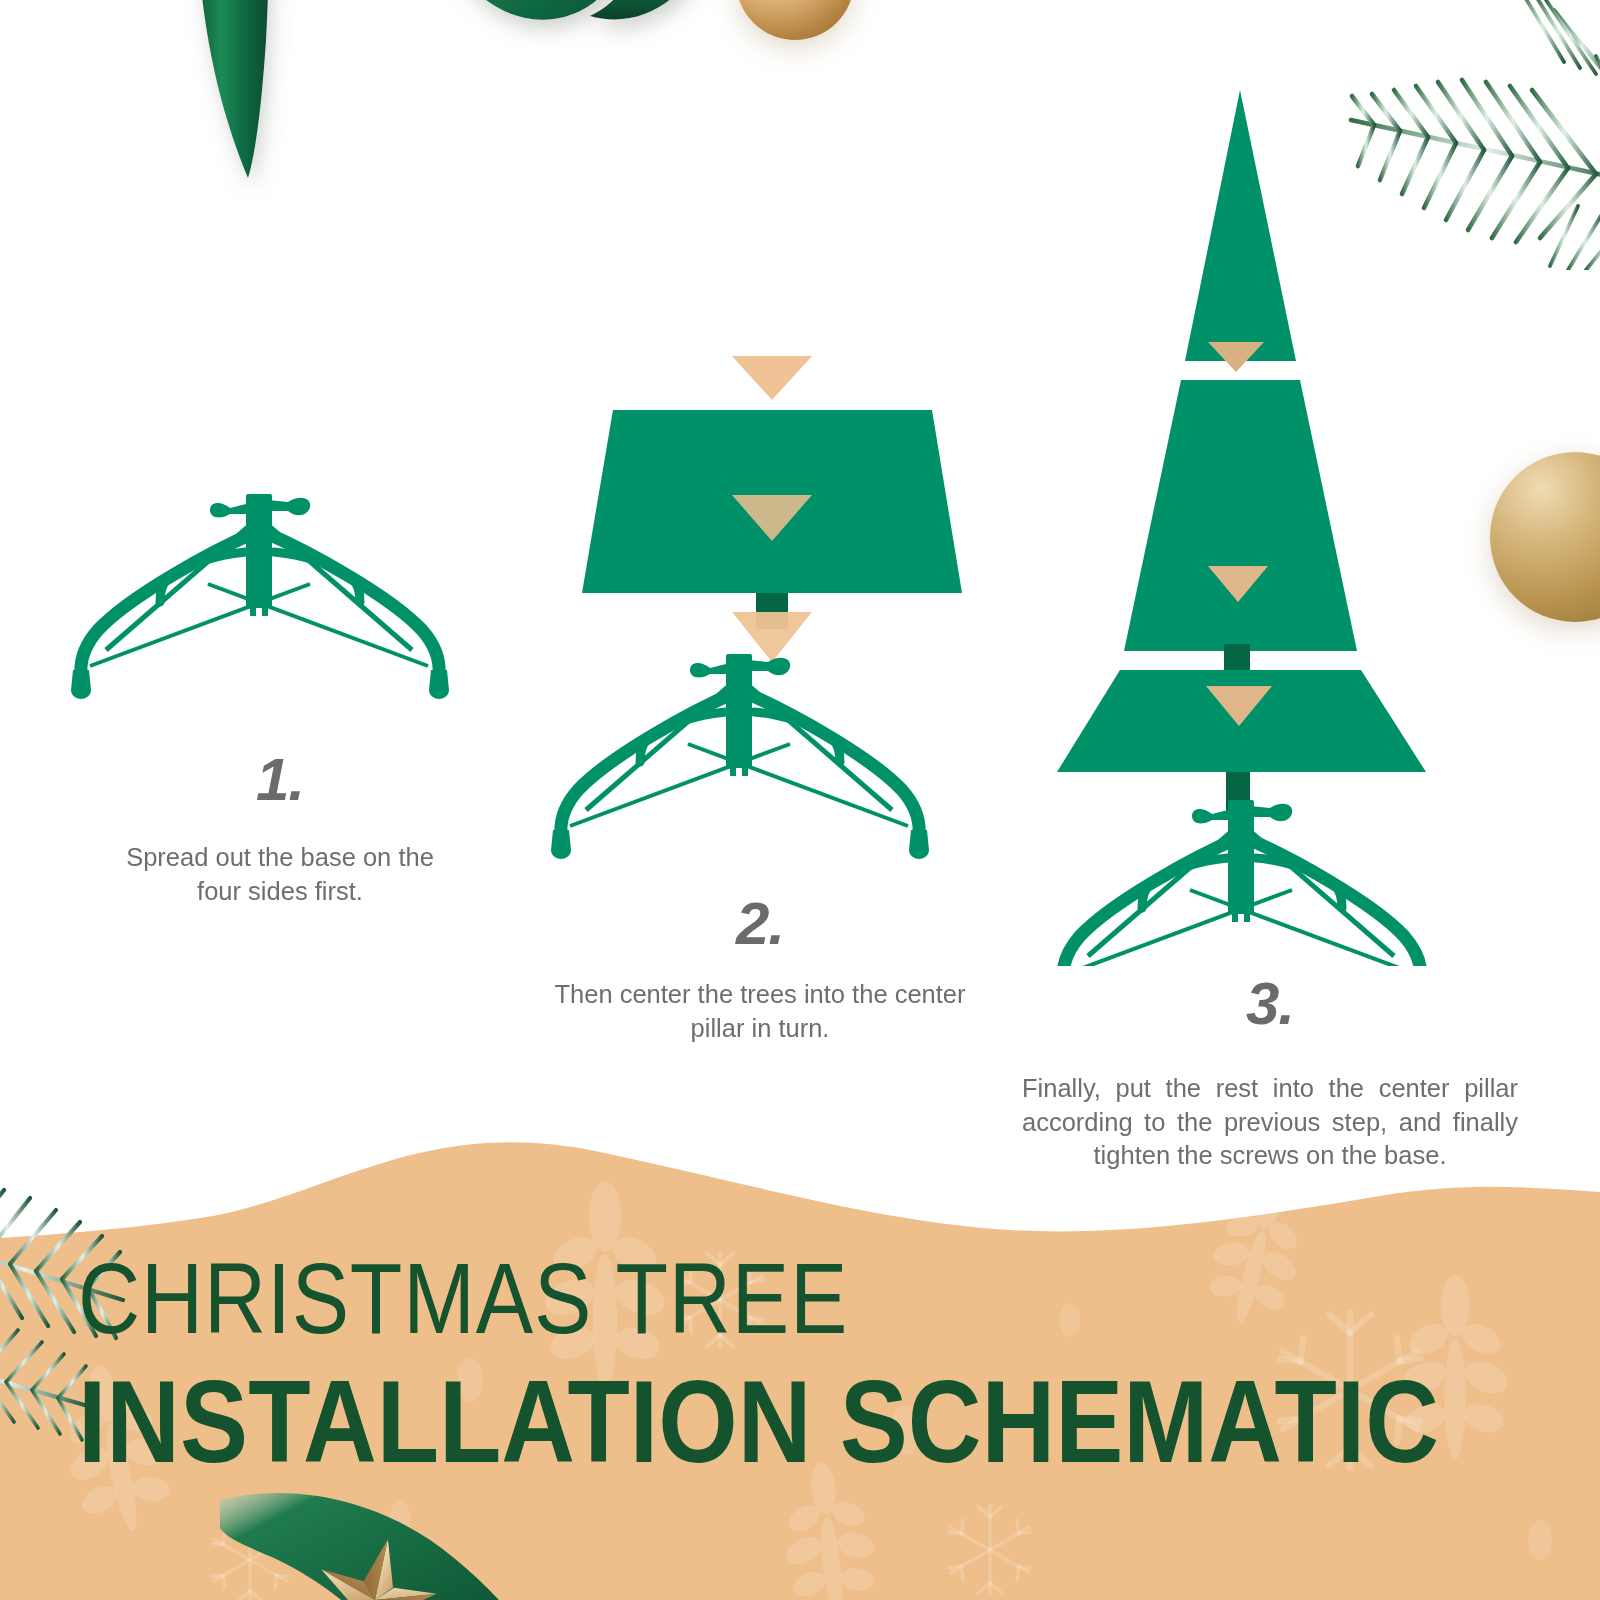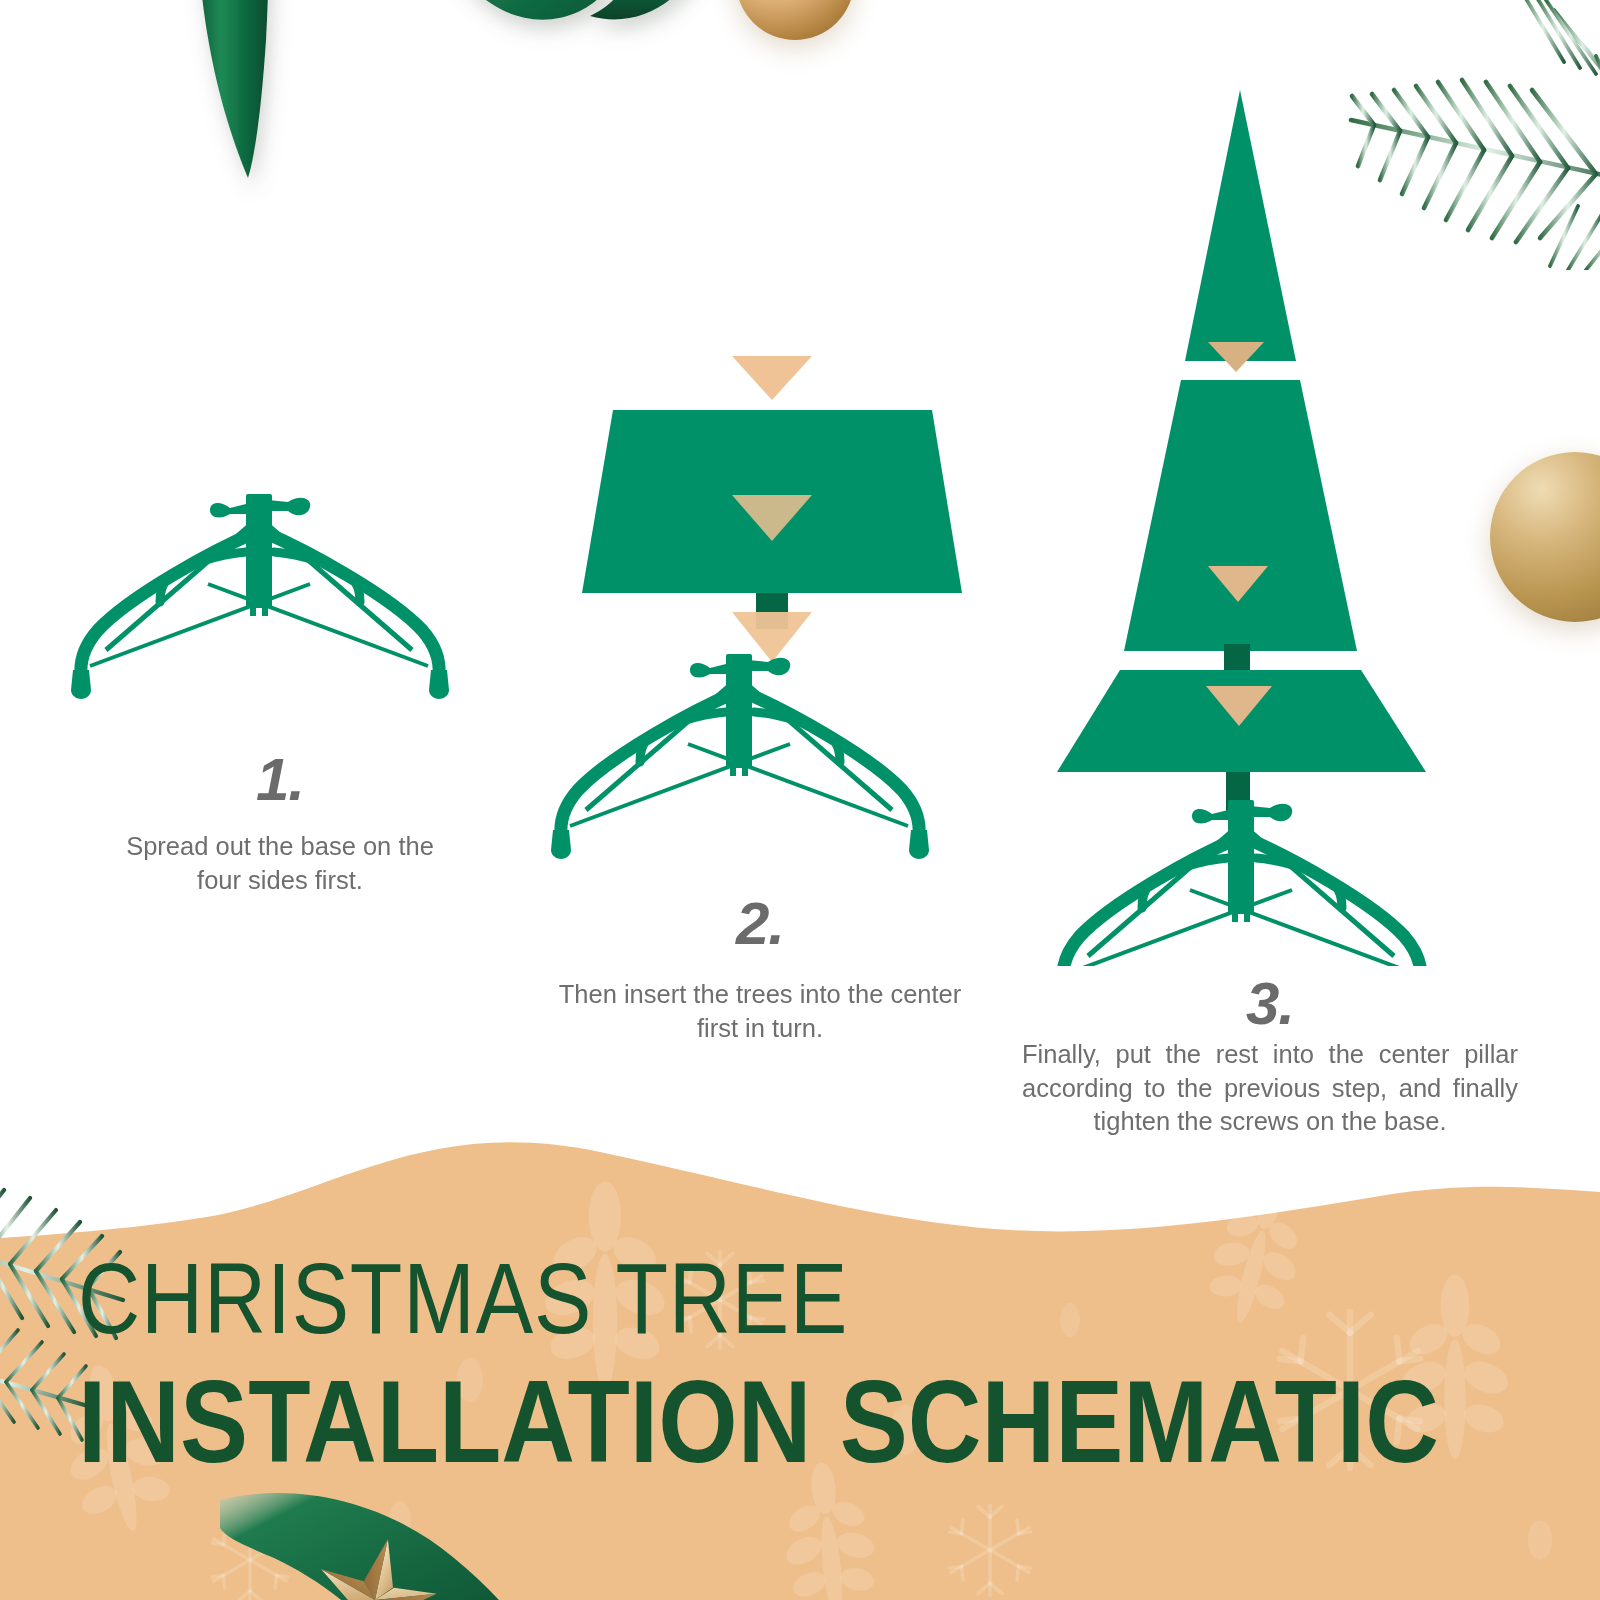--- a/index.html
+++ b/index.html
@@ -360,21 +360,21 @@
           <path d="M214,72 C240,74 280,86 292,98 C298,104 300,112 300,122"></path>
         </g>
 
         <g fill="#019169">
           <path d="M13,190 L29,190 L31,210 C31,216 25,219 21,219 C17,219 11,216 11,210 Z"></path>
           <path d="M371,190 L387,190 L389,210 C389,216 383,219 379,219 C375,219 369,216 369,210 Z"></path>
         </g>
       </svg>
     </div>
     <div class="step-num" style="margin-top:36px;">1.</div>
-    <div class="step-text" style="margin-top:20px; padding:0 48px;">Spread out the base on the four sides first.</div>
+    <div class="step-text" style="margin-top:31px; padding:0 48px;">Spread out the base on the four sides first.</div>
   </div>
 
   <div class="step" id="step-2" style="left:520px; top:340px; width:480px;">
     <div>
       <svg width="480" height="520" viewBox="0 0 480 520" xmlns="http://www.w3.org/2000/svg">
 
         <polygon points="212,16 292,16 252,60" fill="#EFC396"></polygon>
 
         <polygon points="93,70 412,70 442,253 62,253" fill="#019169"></polygon>
 
@@ -405,21 +405,21 @@
             <path d="M214,72 C240,74 280,86 292,98 C298,104 300,112 300,122"></path>
           </g>
           <g fill="#019169">
             <path d="M13,190 L29,190 L31,210 C31,216 25,219 21,219 C17,219 11,216 11,210 Z"></path>
             <path d="M371,190 L387,190 L389,210 C389,216 383,219 379,219 C375,219 369,216 369,210 Z"></path>
           </g>
         </g>
       </svg>
     </div>
     <div class="step-num" style="margin-top:30px;">2.</div>
-    <div class="step-text" style="margin-top:24px; padding:0 26px;">Then insert the trees into the center first in turn.</div>
+    <div class="step-text" style="margin-top:24px; padding:0 26px;">Then center the trees into the center pillar in turn.</div>
   </div>
 
   <div class="step" id="step-3" style="left:1000px; top:86px; width:540px;">
     <div>
       <svg width="540" height="880" viewBox="0 0 540 880" xmlns="http://www.w3.org/2000/svg">
 
         <g>
 
           <polygon points="240,4 185,275 296,275" fill="#019169"></polygon>
           <polygon points="208,256 264,256 236,286" fill="#D8B183"></polygon>
@@ -456,21 +456,21 @@
             <path d="M214,72 C240,74 280,86 292,98 C298,104 300,112 300,122"></path>
           </g>
           <g fill="#019169">
             <path d="M13,190 L29,190 L31,210 C31,216 25,219 21,219 C17,219 11,216 11,210 Z"></path>
             <path d="M371,190 L387,190 L389,210 C389,216 383,219 379,219 C375,219 369,216 369,210 Z"></path>
           </g>
         </g>
       </svg>
     </div>
     <div class="step-num" style="margin-top:4px;">3.</div>
-    <div class="step-text justify" style="margin-top:4px; padding:0 22px;">Finally, put the rest into the center pillar according to the previous step, and finally tighten the screws on the base.</div>
+    <div class="step-text justify" style="margin-top:38px; padding:0 22px;">Finally, put the rest into the center pillar according to the previous step, and finally tighten the screws on the base.</div>
   </div>
 
   <div id="headline">
     <div id="title-line1">CHRISTMAS TREE</div>
     <div id="title-line2">INSTALLATION SCHEMATIC</div>
   </div>
 
 </div>
 
 </body></html>

